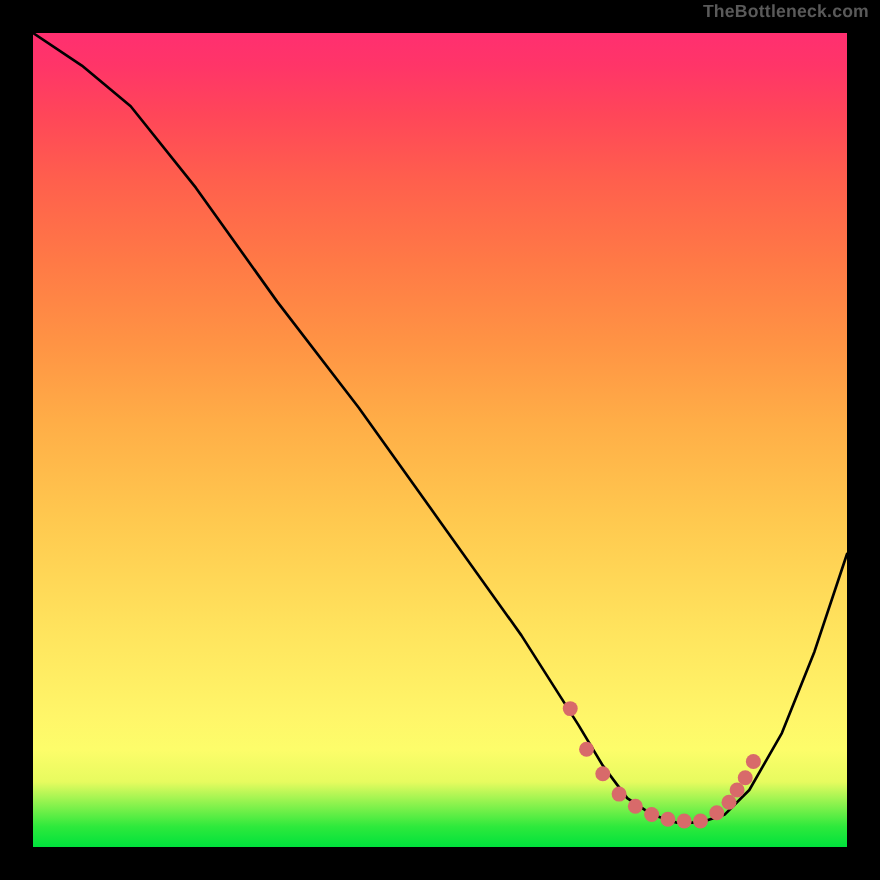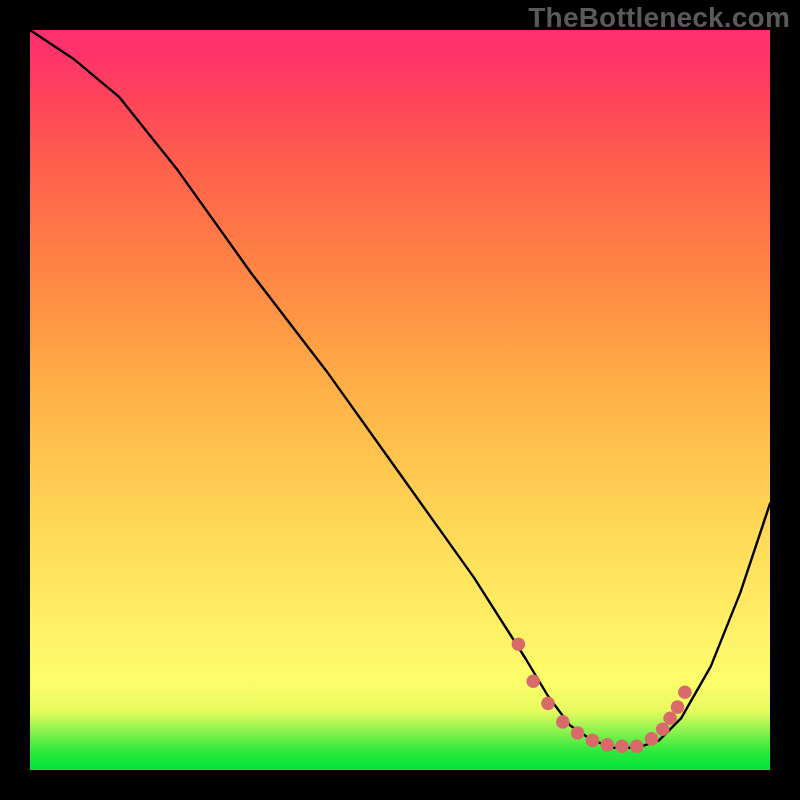--- a/index.html
+++ b/index.html
@@ -15,21 +15,21 @@
     position: relative;
     width: 800px;
     height: 800px;
     background: #000000;
   }
   .watermark {
     position: absolute;
     top: 2px;
     right: 10px;
     color: #5a5a5a;
-    font-size: 28px;
+    font-size: 16px;
     font-weight: 600;
     letter-spacing: 0.2px;
     user-select: none;
   }
   .plot-wrap {
     position: absolute;
     left: 30px;
     top: 30px;
     width: 740px;
     height: 740px;

